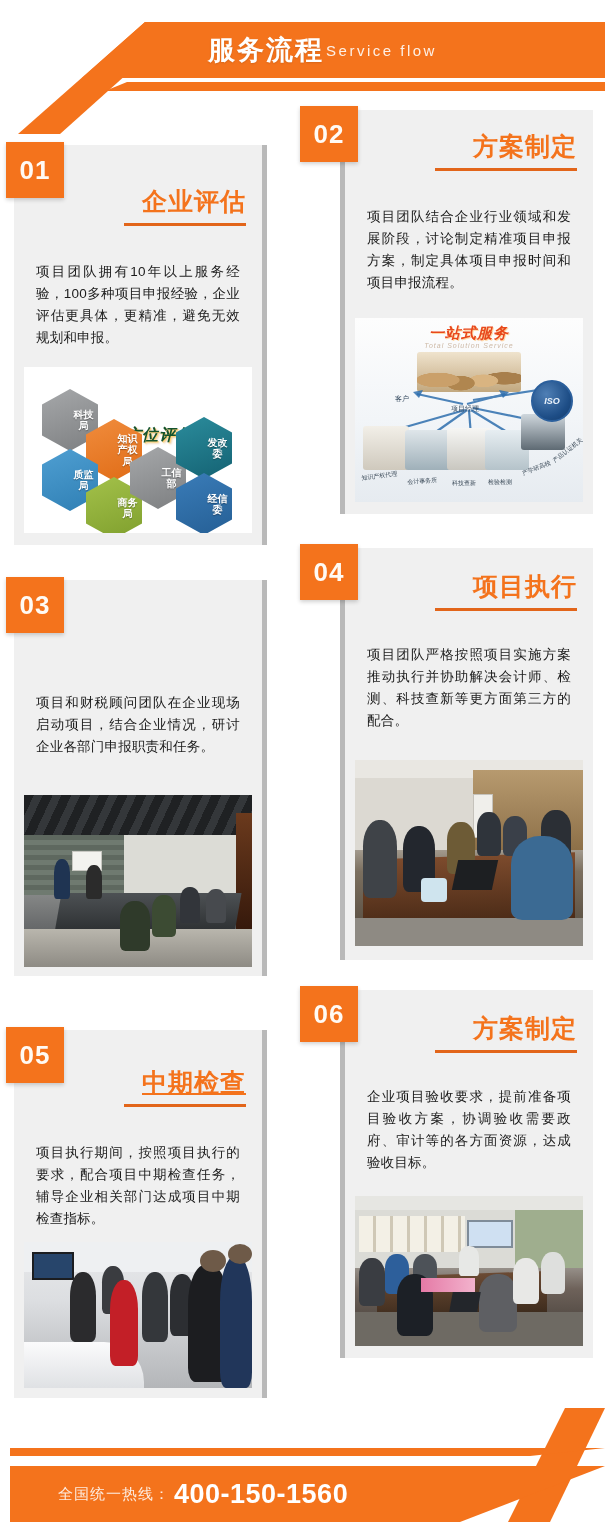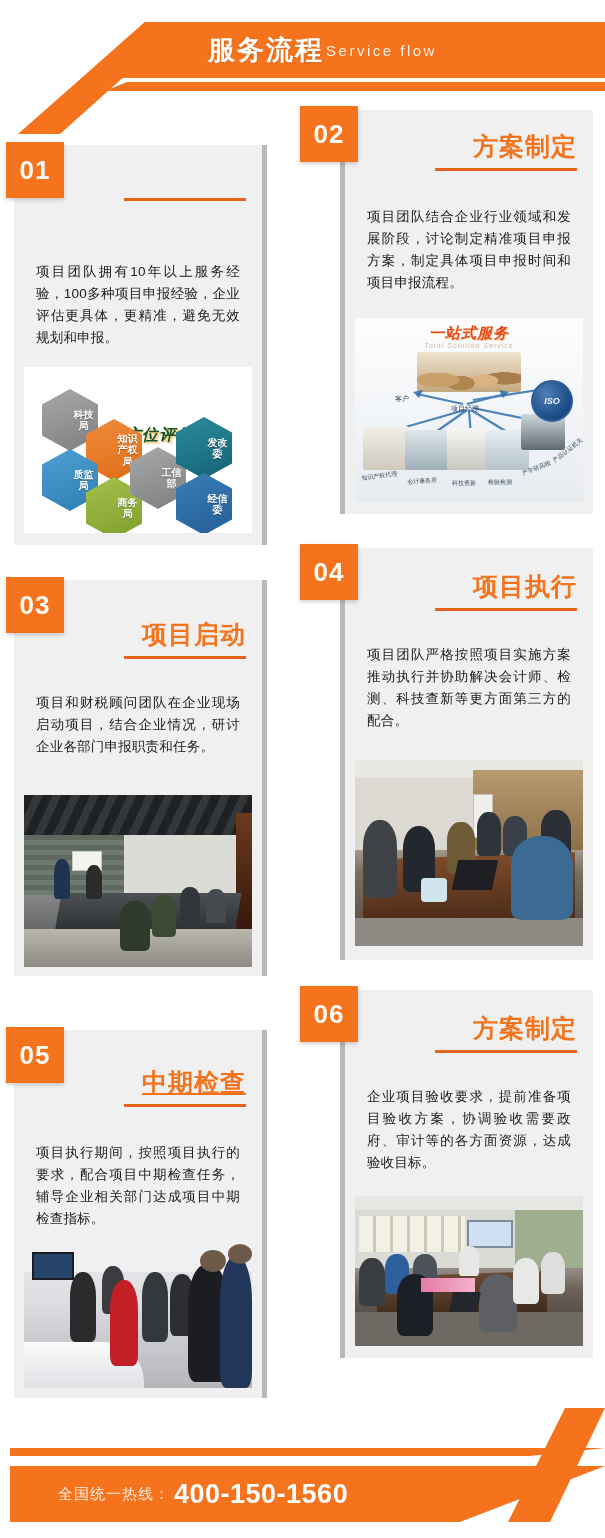--- a/index.html
+++ b/index.html
@@ -214,20 +214,21 @@
   <div class="header-band"></div>
   <div class="header-stripe"></div>
   <div class="header-title-wrap">
     <span class="header-title-cn">服务流程</span>
     <span class="header-title-en">Service flow</span>
   </div>
 </div>
 
 <div class="card shadow-right" style="left:14px; top:145px; width:248px; height:400px;">
   <div style="position:absolute; left:36px; top:44px; right:16px;">
+    <div class="card-title" style="text-align:right;">企业评估</div>
     <div class="title-underline" style="margin-left:74px;"></div>
   </div>
   <div class="card-body" style="position:absolute; left:22px; top:116px; width:204px;">项目团队拥有10年以上服务经验，100多种项目申报经验，企业评估更具体，更精准，避免无效规划和申报。</div>
 
   <div class="hexwrap" style="left:10px; top:222px; width:228px; height:166px;">
     <div class="hex-title" style="left:84px; top:12px;">全方位评估</div>
     <div class="hex" style="left:18px; top:22px; width:56px; height:62px; background:linear-gradient(160deg,#a6a8aa,#7d7f81);">
       <span>科技局</span>
     </div>
     <div class="hex" style="left:62px; top:52px; width:56px; height:62px; background:linear-gradient(160deg,#f08c3d,#e06c16);">
@@ -316,24 +317,20 @@
     <div class="os-label" style="left:166px;top:152px; transform:rotate(-22deg);">产学研高校</div>
     <div class="os-label" style="left:196px;top:140px; transform:rotate(-38deg);">产品认证机关</div>
   </div>
 
   <div class="badge" style="left:-45px; top:-4px;">
       <span>02</span>
     </div>
 </div>
 
 <div class="card shadow-right" style="left:14px; top:580px; width:248px; height:396px;">
-  <div style="position:absolute; left:36px; top:42px; right:16px;">
-    <div class="card-title" style="text-align:right;">项目启动</div>
-    <div class="title-underline" style="margin-left:74px;"></div>
-  </div>
   <div class="card-body" style="position:absolute; left:22px; top:112px; width:204px;">项目和财税顾问团队在企业现场启动项目，结合企业情况，研讨企业各部门申报职责和任务。</div>
 
   <div class="photo" style="left:10px; top:215px; width:228px; height:172px;
               background:linear-gradient(180deg,#2e2f31 0%, #3b3d3f 22%, #6d6f70 38%, #8a8c8b 55%, #6a6c6d 75%, #4a4c4d 100%);">
     <div class="ph-layer" style="left:0;top:0;width:228px;height:40px;background:repeating-linear-gradient(115deg,#1f2123 0 9px,#34373a 9px 17px);"></div>
     <div class="ph-layer" style="left:0;top:40px;width:100px;height:60px;background:repeating-linear-gradient(0deg,#6f7a70 0 5px,#5e685f 5px 10px);"></div>
     <div class="ph-layer" style="left:100px;top:40px;width:128px;height:62px;background:#dcdcd6;"></div>
     <div class="ph-layer" style="left:212px;top:18px;width:16px;height:120px;background:linear-gradient(180deg,#6b3a1d,#34180b);"></div>
     <div class="ph-layer" style="left:48px;top:56px;width:30px;height:20px;background:#f3f3ef;border:1px solid #c8c8c2;"></div>
     <div class="ph-layer" style="left:34px;top:98px;width:180px;height:40px;background:linear-gradient(180deg,#4d5154,#2c2f31);transform:skewX(-10deg);"></div>

